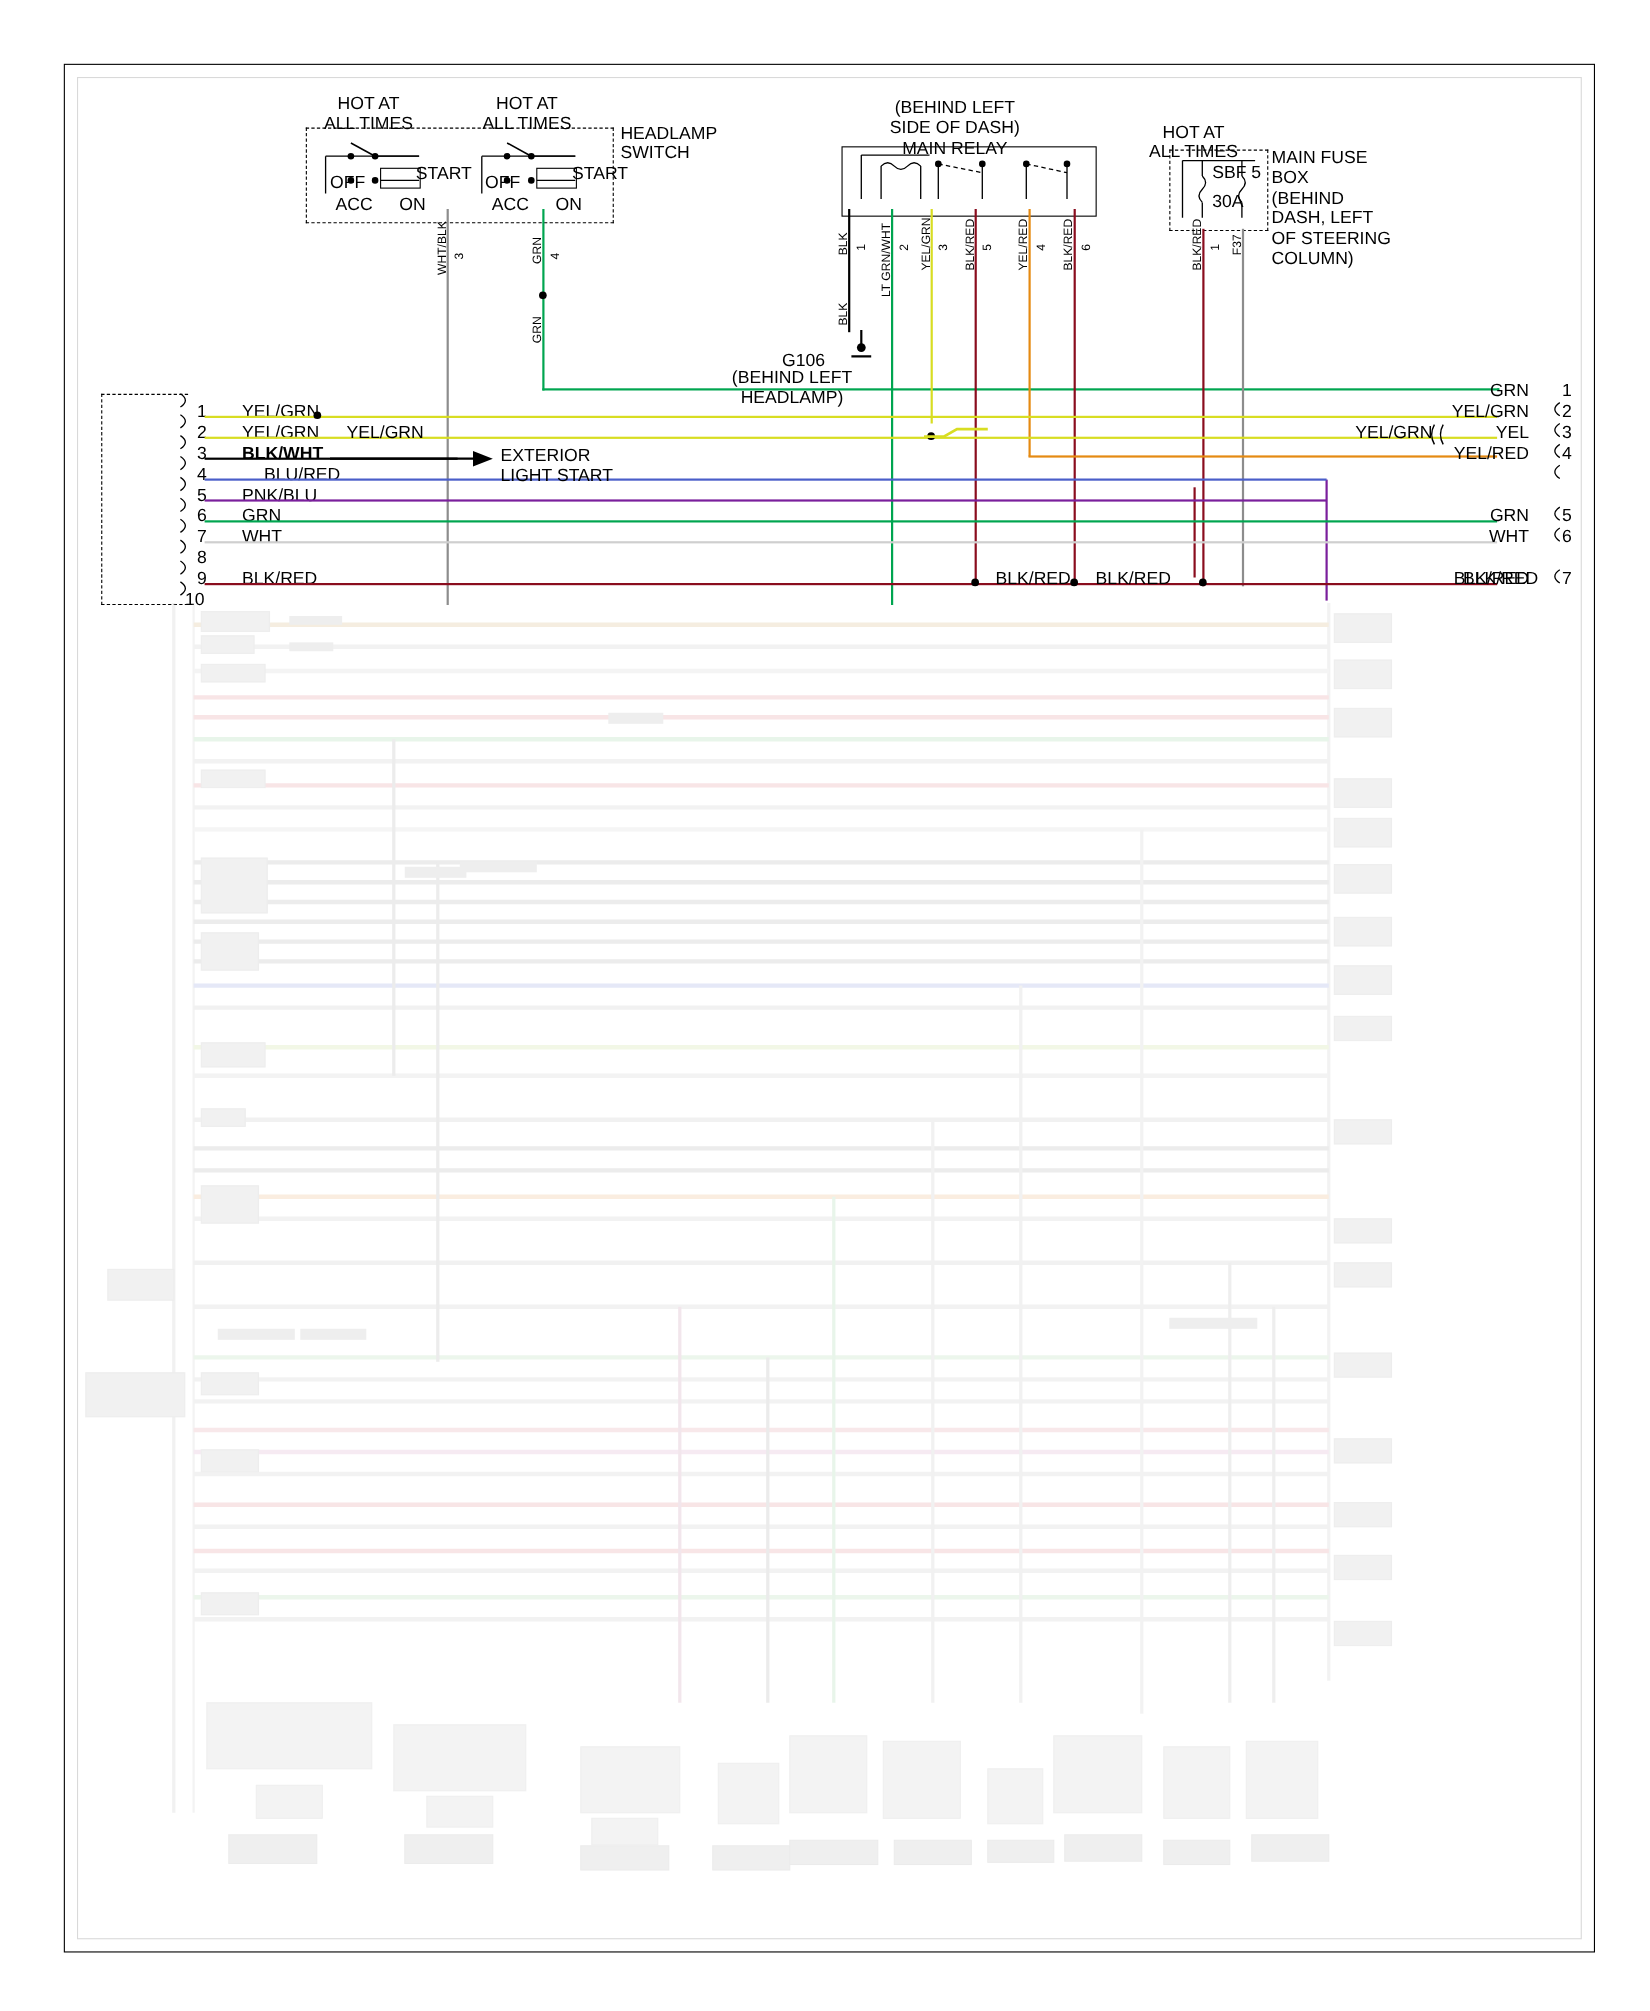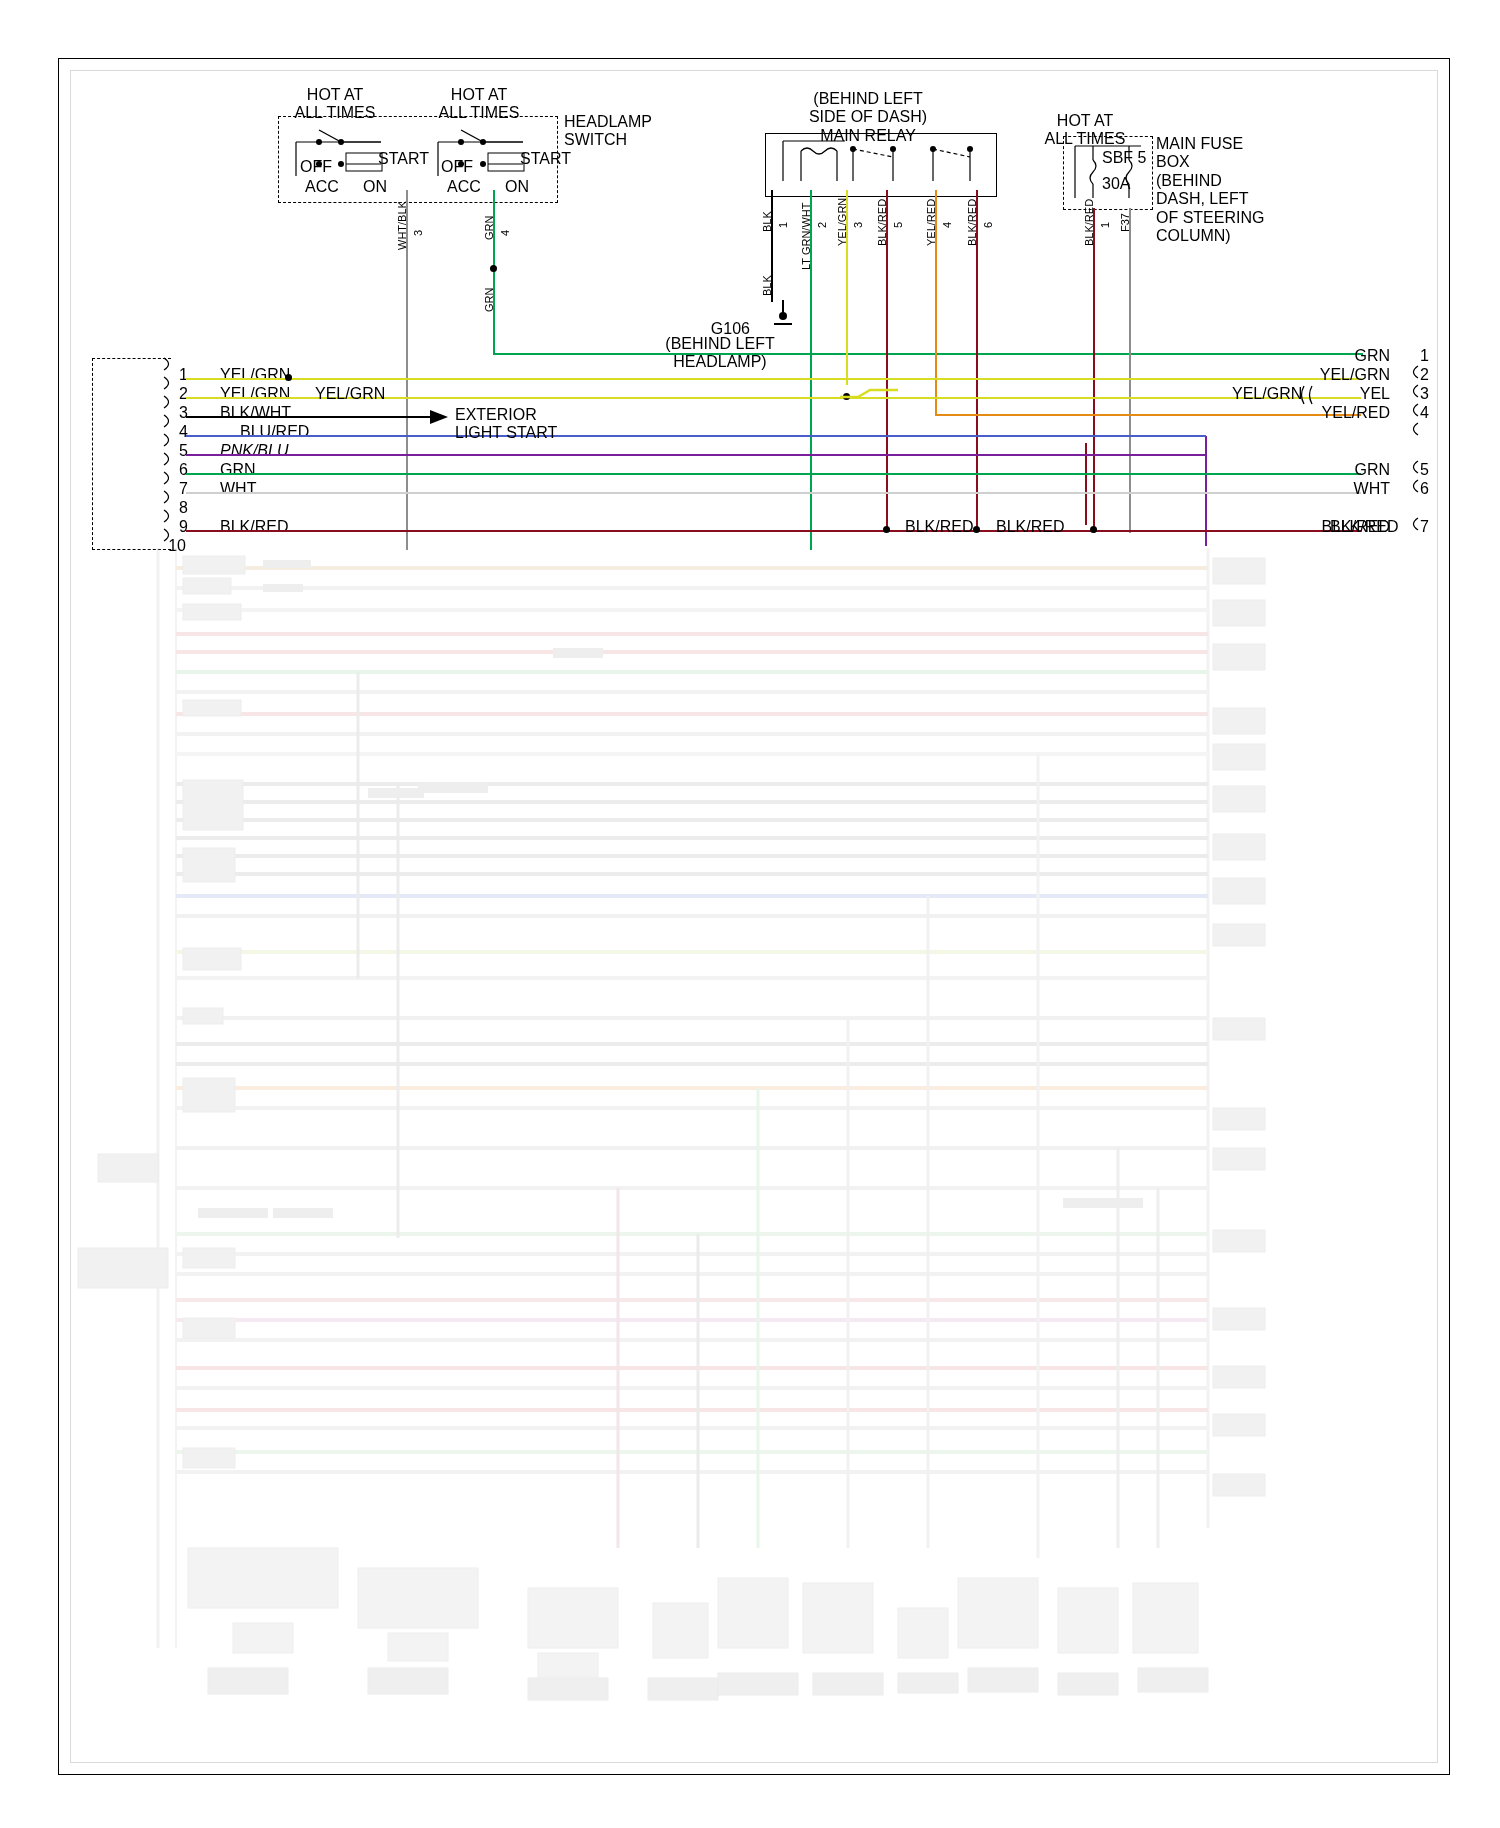--- a/index.html
+++ b/index.html
@@ -196,23 +196,23 @@
   <div class="lbl r" style="left:170px;top:423px;width:18px;">4</div>
   <div class="lbl r" style="left:170px;top:442px;width:18px;">5</div>
   <div class="lbl r" style="left:170px;top:461px;width:18px;">6</div>
   <div class="lbl r" style="left:170px;top:480px;width:18px;">7</div>
   <div class="lbl r" style="left:170px;top:499px;width:18px;">8</div>
   <div class="lbl r" style="left:170px;top:518px;width:18px;">9</div>
   <div class="lbl r" style="left:168px;top:537px;width:18px;">10</div>
 
   <div class="lbl" style="left:220px;top:366px;">YEL/GRN</div>
   <div class="lbl" style="left:220px;top:385px;">YEL/GRN</div>
-  <div class="lbl" style="left:220px;top:404px;">BLK/WHT</div>
+  <div class="lbl" style="left:220px;top:404px;font-weight:bold;">BLK/WHT</div>
   <div class="lbl" style="left:220px;top:423px;padding-left:20px;">BLU/RED</div>
-  <div class="lbl" style="left:220px;top:442px;font-style:italic;">PNK/BLU</div>
+  <div class="lbl" style="left:220px;top:442px;">PNK/BLU</div>
   <div class="lbl" style="left:220px;top:461px;">GRN</div>
   <div class="lbl" style="left:220px;top:480px;">WHT</div>
   <div class="lbl" style="left:220px;top:518px;">BLK/RED</div>
 
   <div class="wire hw" style="left:186px;top:378px;width:1175px;background:#d8dd22;"></div>
   <div class="wire hw" style="left:186px;top:397px;width:1175px;background:#d8dd22;"></div>
   <div class="wire hw" style="left:186px;top:416px;width:230px;background:#000;"></div>
   <div class="wire hw" style="left:186px;top:435px;width:1020px;background:#4a5ec9;"></div>
   <div class="wire hw" style="left:186px;top:454px;width:1020px;background:#7a1f9c;"></div>
   <div class="wire hw" style="left:186px;top:473px;width:1175px;background:#00a550;"></div>

